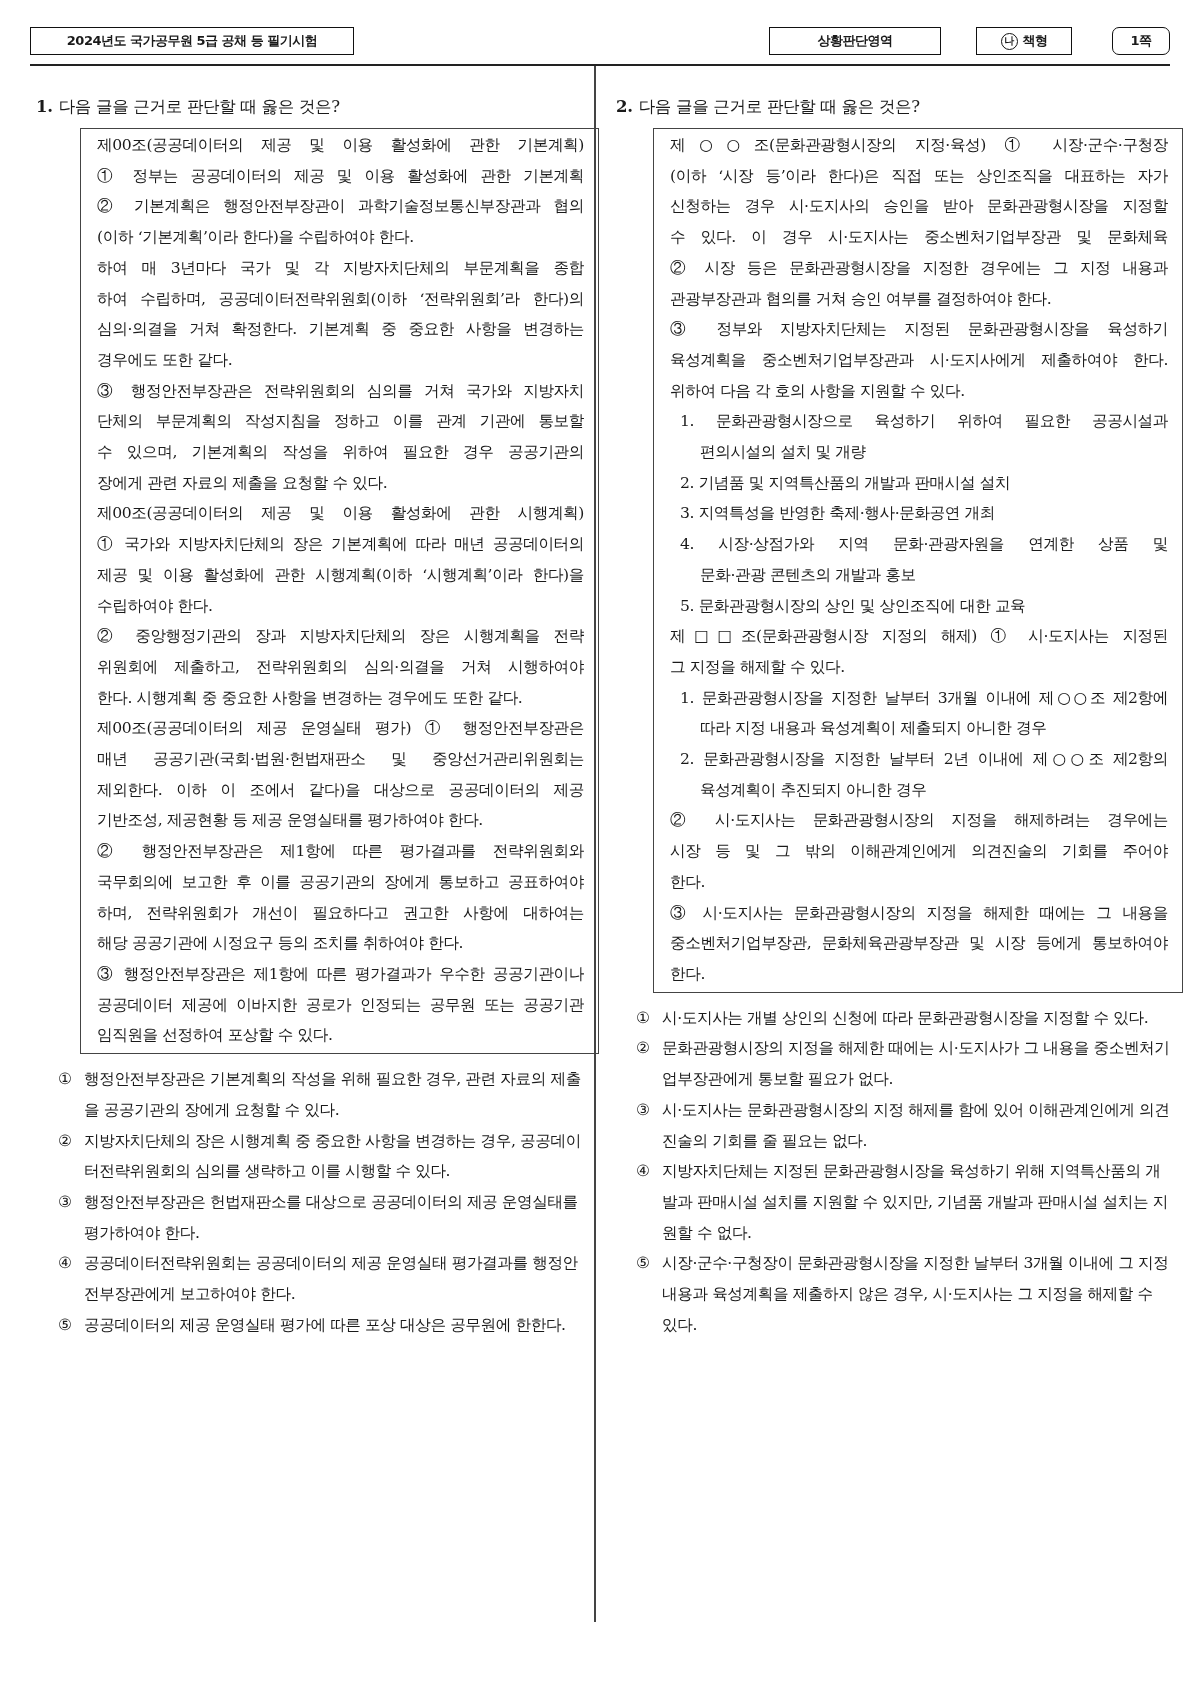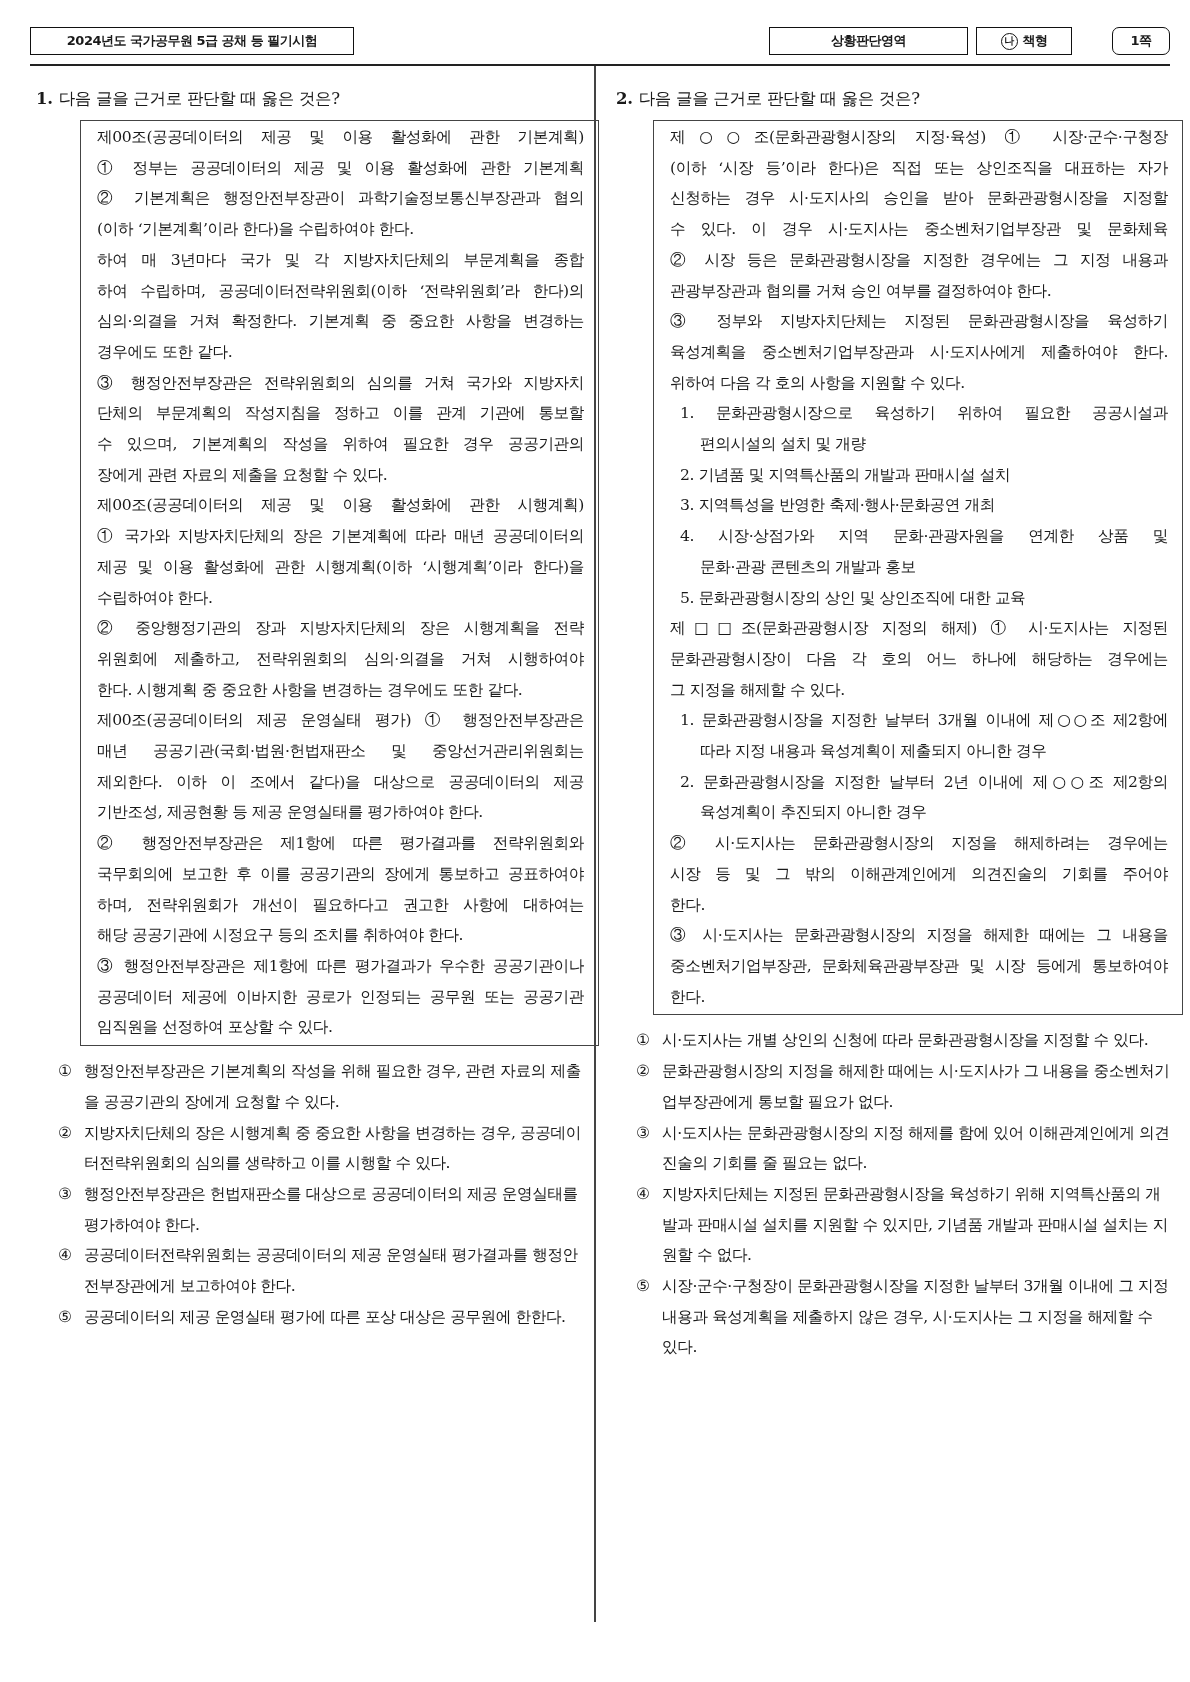--- a/index.html
+++ b/index.html
@@ -9,35 +9,35 @@
     color: #1a1a1a;
   }
   .hbox {
     position: absolute; top: 27px; height: 28px;
     border: 1.5px solid #111; box-sizing: border-box;
     display: flex; align-items: center; justify-content: center;
     font-family: "DejaVu Sans", "Liberation Sans", sans-serif;
     font-size: 13px; font-weight: bold; letter-spacing: -0.5px;
   }
   .hbox.exam { left: 30px; width: 324px; }
-  .hbox.area { left: 769px; width: 199px; }
+  .hbox.area { left: 769px; width: 172px; }
   .hbox.type { left: 976px; width: 96px; }
   .hbox.page { left: 1112px; width: 58px; border-radius: 7px; }
   .circ {
     display: inline-flex; width: 17px; height: 17px; border: 1.5px solid #111; border-radius: 50%;
     align-items: center; justify-content: center; font-size: 10px; margin-right: 5px; box-sizing: border-box;
   }
   .hline { position: absolute; left: 30px; width: 1140px; top: 64px; height: 2px; background: #222; }
   .vline { position: absolute; left: 594px; top: 66px; height: 1556px; width: 1.5px; background: #444; }
 
   .col { position: absolute; top: 84px; }
   .col.left { left: 36px; width: 555px; }
   .col.right { left: 616px; width: 554px; }
 
-  .qtitle { font-size: 16.5px; line-height: 30px; margin-bottom: 6px; letter-spacing: -0.3px; }
+  .qtitle { font-size: 16.5px; line-height: 30px; margin-bottom: 6px; letter-spacing: -0.3px; margin-top: 8px; }
   .qtitle .num { font-weight: bold; margin-right: 6px; }
 
   .box {
     border: 1.3px solid #444; box-sizing: border-box;
     padding: 1px 14px 2px 16px;
     font-size: 15.6px; line-height: 30.7px; text-align: justify; letter-spacing: -0.4px;
   }
   .col.left .box { margin-left: 44px; width: 519px; }
   .col.right .box { margin-left: 37px; width: 530px; }
   .line { white-space: nowrap; text-align-last: justify; display: block; }
@@ -146,21 +146,20 @@
       <span class="line">육성계획을 중소벤처기업부장관과 시·도지사에게 제출하여야 한다.</span>
       <span class="line last">위하여 다음 각 호의 사항을 지원할 수 있다.</span>
       <span class="line indent1">1. 문화관광형시장으로 육성하기 위하여 필요한 공공시설과</span>
       <span class="line last indent2">편의시설의 설치 및 개량</span>
       <span class="line last indent1">2. 기념품 및 지역특산품의 개발과 판매시설 설치</span>
       <span class="line last indent1">3. 지역특성을 반영한 축제·행사·문화공연 개최</span>
       <span class="line indent1">4. 시장·상점가와 지역 문화·관광자원을 연계한 상품 및</span>
       <span class="line last indent2">문화·관광 콘텐츠의 개발과 홍보</span>
       <span class="line last indent1">5. 문화관광형시장의 상인 및 상인조직에 대한 교육</span>
       <span class="line">제□□조(문화관광형시장 지정의 해제) ① 시·도지사는 지정된</span>
-      <span class="line">문화관광형시장이 다음 각 호의 어느 하나에 해당하는 경우에는</span>
       <span class="line last">그 지정을 해제할 수 있다.</span>
       <span class="line indent1">1. 문화관광형시장을 지정한 날부터 3개월 이내에 제○○조 제2항에</span>
       <span class="line last indent2">따라 지정 내용과 육성계획이 제출되지 아니한 경우</span>
       <span class="line indent1">2. 문화관광형시장을 지정한 날부터 2년 이내에 제○○조 제2항의</span>
       <span class="line last indent2">육성계획이 추진되지 아니한 경우</span>
       <span class="line">② 시·도지사는 문화관광형시장의 지정을 해제하려는 경우에는</span>
       <span class="line">시장 등 및 그 밖의 이해관계인에게 의견진술의 기회를 주어야</span>
       <span class="line last">한다.</span>
       <span class="line">③ 시·도지사는 문화관광형시장의 지정을 해제한 때에는 그 내용을</span>
       <span class="line">중소벤처기업부장관, 문화체육관광부장관 및 시장 등에게 통보하여야</span>

